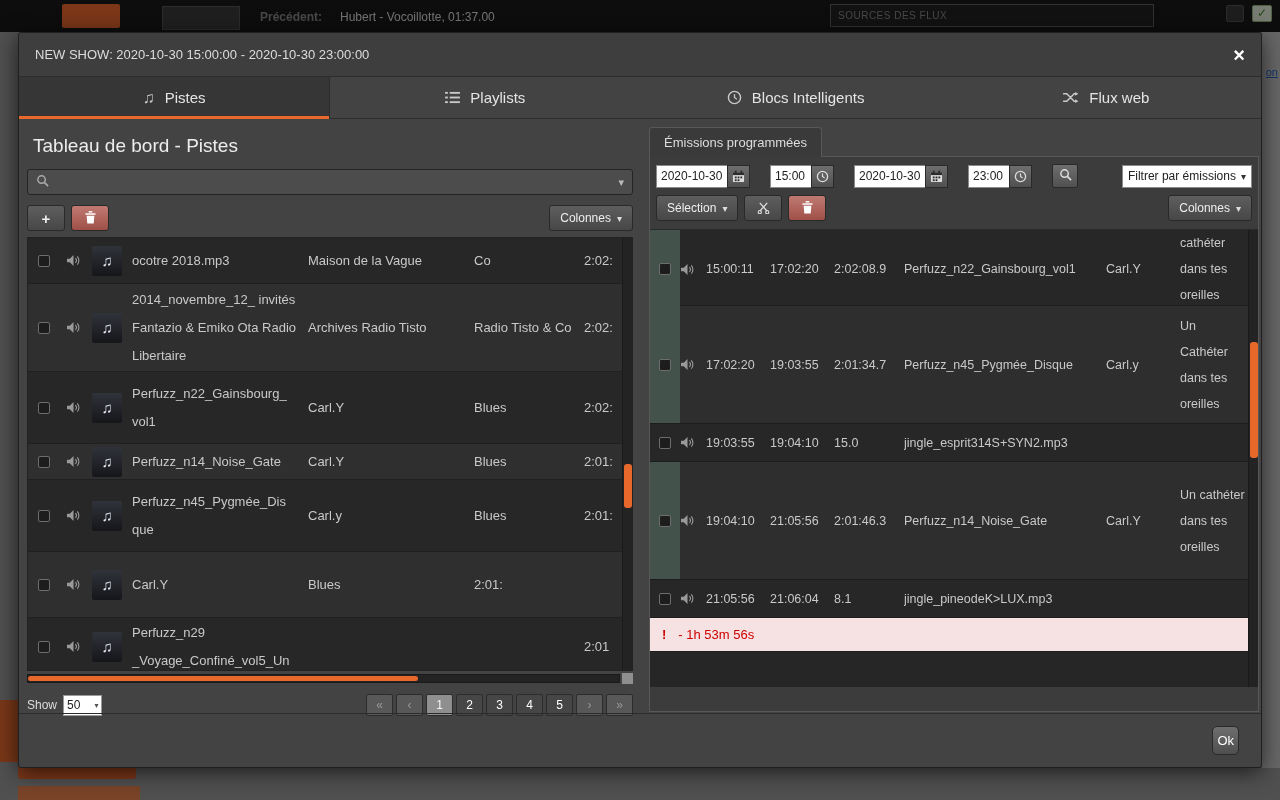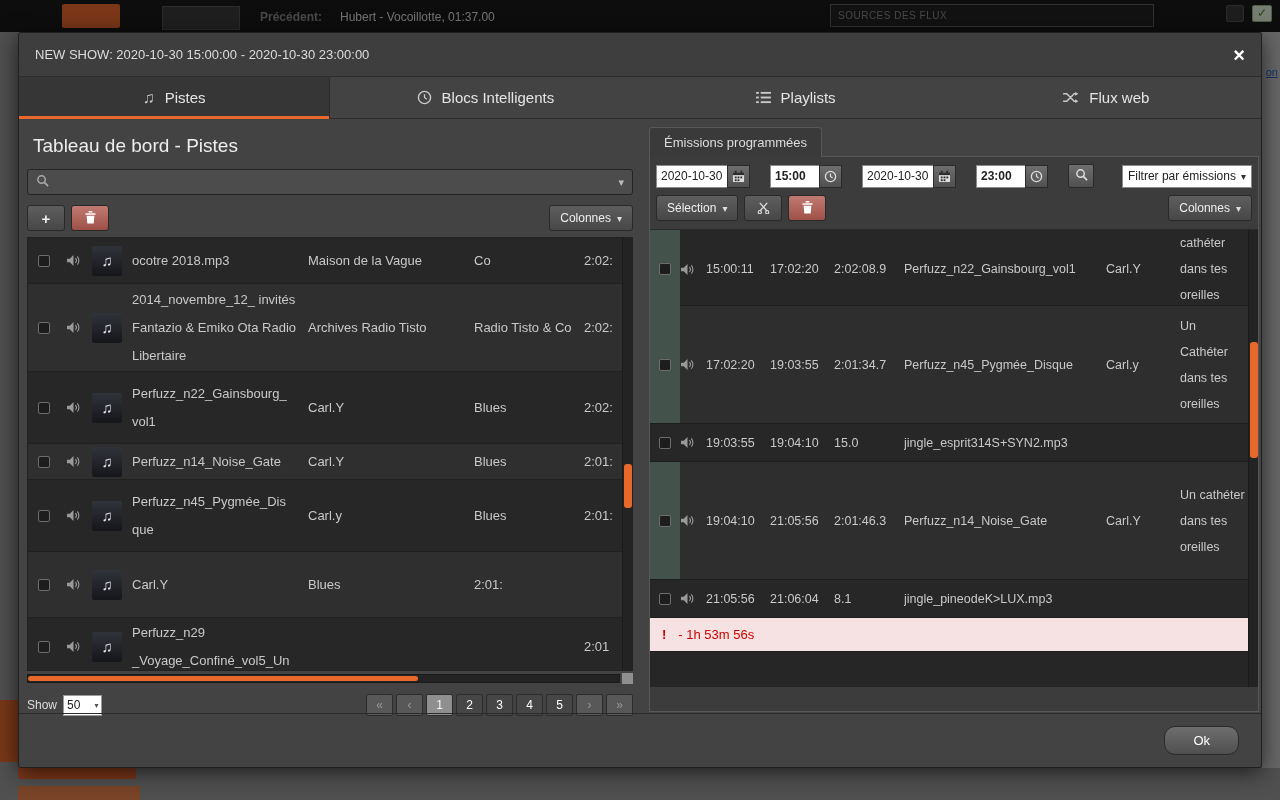--- a/index.html
+++ b/index.html
@@ -89,21 +89,21 @@
   .pbtn.cur { background:#8f8f8f; color:#f4f4f4; }
 
   
   .right-panel { width:610px; position:relative; }
   .sched-tab { display:inline-flex; align-items:center; height:30px; padding:0 14px; background:#3a3a3a; border:1px solid #585858;
                border-bottom:none; color:#ddd; font-size:13px; border-radius:3px 3px 0 0; position:relative; z-index:2; }
   .sched-box { border:1px solid #585858; height:556px; background:#3c3c3c; position:relative; margin-top:-1px; }
   .sched-toolbar1 { display:flex; align-items:center; gap:20px; padding:7px 6px 5px; }
   .dt-group { display:flex; }
   .dt-input { height:23px; background:#fff; color:#222; border:1px solid #8a8a8a; font-size:12px; padding:0 4px; font-family:inherit; }
-  .w-date { width:72px; } .w-time { width:50px;font-weight:bold; }
+  .w-date { width:72px; } .w-time { width:42px; }
   .dt-addon { width:23px; height:23px; background:linear-gradient(#6e6e6e,#505050); border:1px solid #2a2a2a; display:flex; align-items:center; justify-content:center; margin-left:-1px; cursor:pointer; }
   .tool-btn { width:26px; height:24px; background:linear-gradient(#6e6e6e,#505050); border:1px solid #2a2a2a; border-radius:2px; display:flex; align-items:center; justify-content:center; cursor:pointer; }
   .filter-select { margin-left:auto; background:#fff; color:#222; height:23px; display:flex; align-items:center; padding:0 5px; font-size:12px; border:1px solid #8a8a8a; gap:5px; cursor:pointer; }
   .filter-select .caret { color:#333; }
   .sched-toolbar2 { display:flex; align-items:center; gap:6px; padding:2px 6px 8px; }
 
   .sched-table { position:relative; border-top:1px solid #2a2a2a; background:#262626; height:458px; overflow:hidden; }
   .srow { display:grid; grid-template-columns:30px 26px 64px 64px 70px 202px 72px 1fr; align-items:center;
           color:#c9c9c9; font-size:12.5px; border-bottom:1px solid #1d1d1d; padding-right:12px; }
   .srow:nth-child(odd) { background:#272727; }
@@ -113,21 +113,21 @@
   .cell-teal { background:#44524c; }
   .srow .show-cell { line-height:26px; overflow-wrap:anywhere; padding-left:2px; }
   .srow .t-title { overflow:hidden; white-space:nowrap; }
   .wrow { display:flex; align-items:center; height:34px; background:#f6e2e2; color:#c00; font-size:13px; gap:12px; padding-left:12px; border-bottom:1px solid #1d1d1d; }
   .warn-ic { font-weight:bold; font-size:13px; }
   .sched-vthumb { top:112px; height:116px; }
 
   
   .modal-footer { position:absolute; left:0; right:0; bottom:0; height:54px; border-top:1px solid #2c2c2c;
                   display:flex; align-items:center; justify-content:flex-end; padding:0 22px; }
-  .ok-btn { background:linear-gradient(#6e6e6e,#4f4f4f); border:1px solid #292929; color:#fff; padding:6px 28px; border-radius:11px; font-size:13px; cursor:pointer;text-align:right; }
+  .ok-btn { background:linear-gradient(#6e6e6e,#4f4f4f); border:1px solid #292929; color:#fff; padding:6px 4px; border-radius:5px; font-size:13px; cursor:pointer;text-align:right; }
 </style>
 </head>
 <body>
 
 <div>
   <div class="bg-topbar"></div>
   <div class="bg-logo"></div>
   <div class="bg-darkbox"></div>
   <div class="bg-precedent">Précédent:</div>
   <div class="bg-prec-value">Hubert - Vocoillotte, 01:37.00</div>
@@ -147,47 +147,47 @@
 
   <div class="modal-header">
     <span class="modal-title">NEW SHOW: 2020-10-30 15:00:00 - 2020-10-30 23:00:00</span>
     <span class="modal-close">×</span>
   </div>
 
   <div class="tabbar">
     <div class="tab active">
       <span class="tabicon">♫</span>
       <span>Pistes</span>
-    </div>
-    <div class="tab">
-      <span class="tabicon">
-        <svg width="15" height="15" viewBox="0 0 16 16">
-            <circle cx="8" cy="8" r="6.5" fill="none" stroke="#c9c9c9" stroke-width="1.5"></circle>
-            <path d="M8 4.5V8l2.5 1.8" stroke="#c9c9c9" fill="none" stroke-width="1.4"></path>
-          </svg>
-      </span>
-      <span>Blocs Intelligents</span>
     </div>
     <div class="tab">
       <span class="tabicon">
         <svg width="15" height="13" viewBox="0 0 16 14">
             <g fill="#c9c9c9">
               <rect x="0" y="1" width="3" height="2"></rect>
               <rect x="5" y="1" width="11" height="2"></rect>
               <rect x="0" y="6" width="3" height="2"></rect>
               <rect x="5" y="6" width="11" height="2"></rect>
               <rect x="0" y="11" width="3" height="2"></rect>
               <rect x="5" y="11" width="11" height="2"></rect>
             </g>
           </svg>
       </span>
       <span>Playlists</span>
     </div>
     <div class="tab">
       <span class="tabicon">
+        <svg width="15" height="15" viewBox="0 0 16 16">
+            <circle cx="8" cy="8" r="6.5" fill="none" stroke="#c9c9c9" stroke-width="1.5"></circle>
+            <path d="M8 4.5V8l2.5 1.8" stroke="#c9c9c9" fill="none" stroke-width="1.4"></path>
+          </svg>
+      </span>
+      <span>Blocs Intelligents</span>
+    </div>
+    <div class="tab">
+      <span class="tabicon">
         <svg width="17" height="13" viewBox="0 0 18 14">
             <path d="M1 3h4l8 8h3M1 11h4l8-8h3" stroke="#c9c9c9" fill="none" stroke-width="1.6"></path>
             <path d="M14 1l3.5 2-3.5 2z M14 9l3.5 2-3.5 2z" fill="#c9c9c9"></path>
           </svg>
       </span>
       <span>Flux web</span>
     </div>
   </div>
 
   <div class="content">

